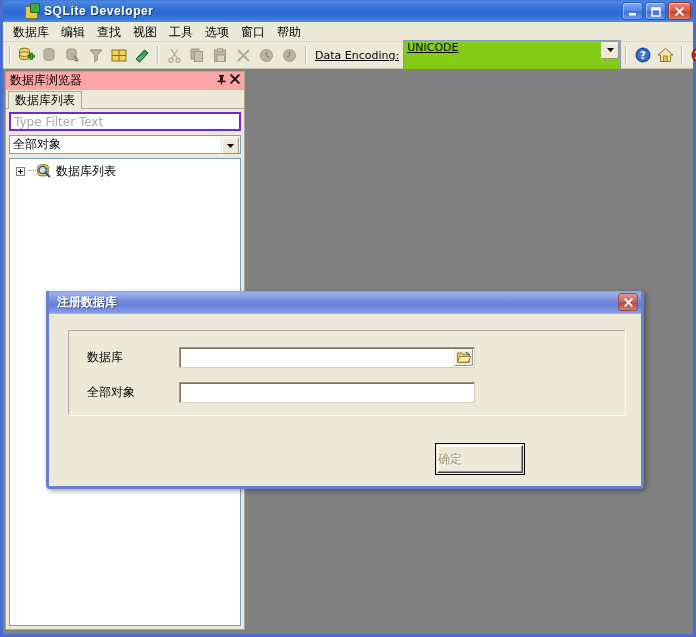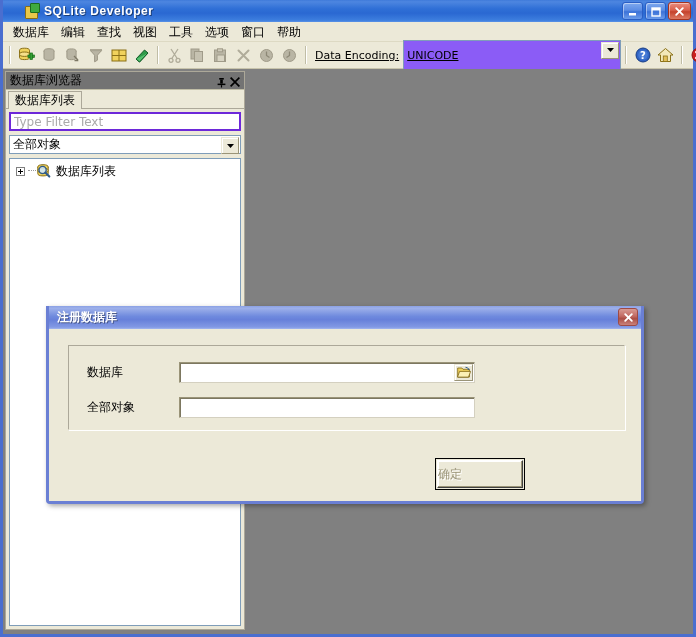--- a/index.html
+++ b/index.html
@@ -144,25 +144,24 @@
   }
   #encoding-label {
     font-family: "DejaVu Sans", sans-serif;
     font-size: 11px;
     color: #000;
     margin-right: 4px;
     white-space: nowrap;
   }
   #encoding-combo {
     width: 218px; height: 31px;
-    background: #8b5cf6;
+    background: #84cc16;
     border: 1px solid #7f9db9;
     box-sizing: border-box;
     display: flex;
-    align-items: center;
     position: relative;
     font-family: "DejaVu Sans", sans-serif;
     font-size: 11px;
   }
   #encoding-combo .val { padding-left: 3px; color: #000; }
   #encoding-combo .arrow {
     position: absolute; right: 1px; top: 1px;
     width: 16px; height: 15px;
     background: #ece9d8;
     border: 1px solid #ece9d8;
@@ -186,24 +185,24 @@
     left: 2px; top: 2px;
     width: 240px; height: 559px;
     background: #ece9d8;
     border: 1px solid #aca899;
     box-sizing: border-box;
     display: flex;
     flex-direction: column;
   }
   #panel-header {
     height: 17px;
-    background: #737373;
+    background: #fca5a5;
     border-bottom: 1px solid #c0bda6;
     display: flex;
-    align-items: flex-end;
+    align-items: flex-start;
     padding: 0 2px 0 4px;
     flex: 0 0 auto;
   }
   #panel-title {
     font-family: "DejaVu Sans", sans-serif;
     font-size: 12px;
     color: #000;
     flex: 1 1 auto;
     white-space: nowrap;
   }
@@ -336,21 +335,21 @@
   #mdi-area {
     position: absolute;
     left: 244px; top: 0;
     right: 0; bottom: 0;
     background: #808080;
   }
 
   
   #register-dialog {
     position: absolute;
-    left: 43px; top: 237px;
+    left: 43px; top: 222px;
     width: 598px; height: 198px;
     box-sizing: border-box;
     border: 3px solid #6a7fd4;
     border-top: none;
     border-radius: 0 0 4px 4px;
     background: #ece9d8;
     box-shadow: 2px 2px 5px rgba(0,0,0,0.35);
   }
   #dlg-title-bar {
     height: 23px;

